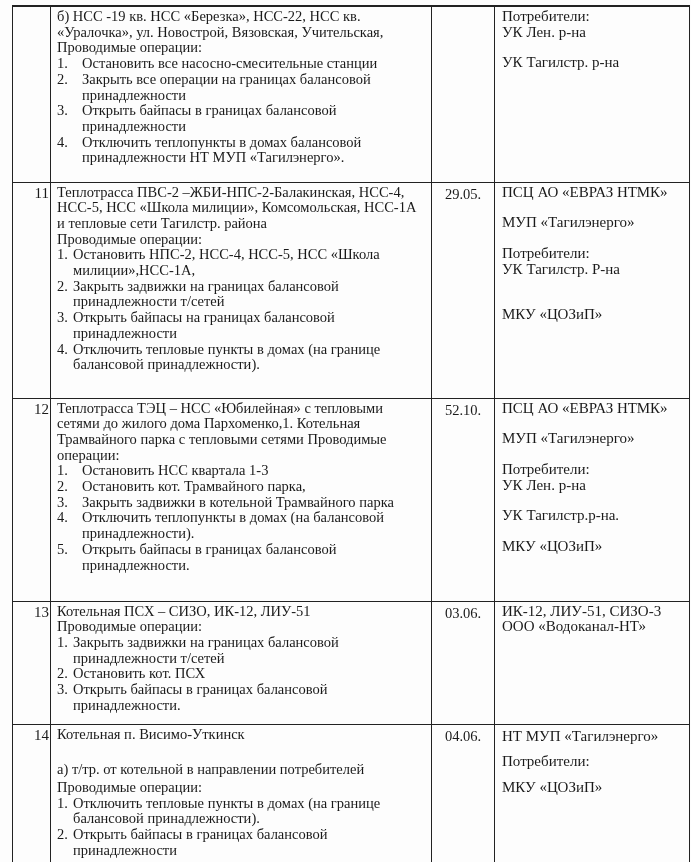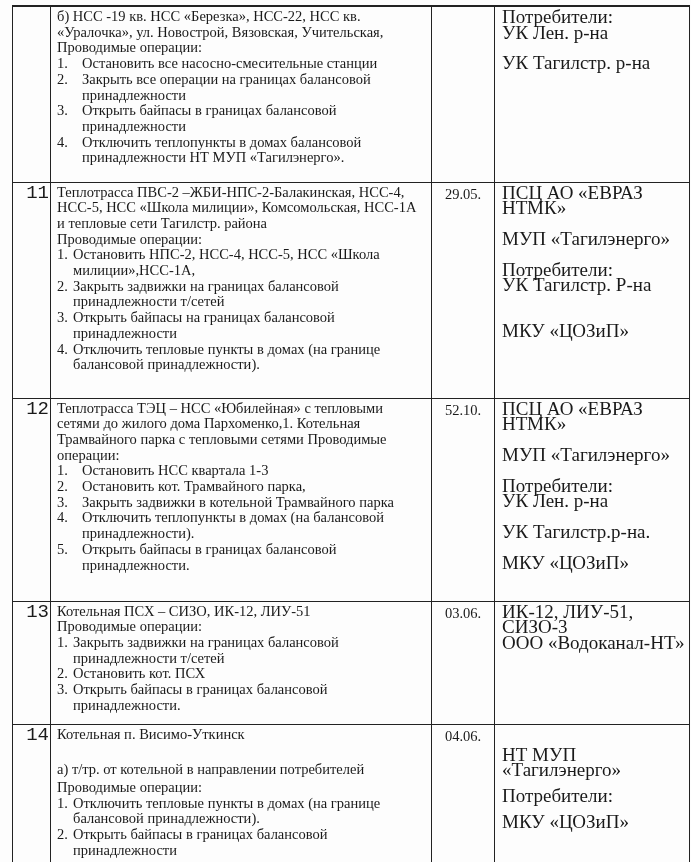--- a/index.html
+++ b/index.html
@@ -3,24 +3,24 @@
 <meta charset="utf-8">
 <style>
   html, body { margin: 0; padding: 0; background: #ffffff; }
   body { width: 691px; height: 862px; position: relative; overflow: hidden;
          font-family: "Liberation Serif", "DejaVu Serif", serif; color: #1a1a1a; }
   .page { position: absolute; left: 0; top: 0; width: 691px; height: 862px; background: #fdfdfd; }
   table.sched { position: absolute; left: 12px; top: 5px; border-collapse: collapse; table-layout: fixed; width: 678px; }
   table.sched td { border: 1.3px solid #222; vertical-align: top; padding: 0; }
   table.sched tr.first td { border-top: 2px solid #222; }
   table.sched tr.last td { border-bottom: 2px solid #222; }
-  table.sched td.num { width: 37px; text-align: right; font-size: 19px; padding-top: 2px; padding-right: 1px; line-height: 16px; font-family: Liberation Mono, monospace; }
+  table.sched td.num { width: 37px; text-align: right; font-size: 15px; padding-top: 2px; padding-right: 1px; line-height: 16px; }
   table.sched td.desc { width: 380px; padding: 2px 4px 4px 6px; font-size: 14.5px; line-height: 15.7px; }
   table.sched td.date { width: 62px; text-align: center; font-weight: normal; font-size: 14.5px; padding-top: 3px; line-height: 16px; }
-  table.sched td.resp { padding: 2px 2px 4px 7px; font-size: 19px; line-height: 15.7px; }
+  table.sched td.resp { padding: 2px 2px 4px 7px; font-size: 15px; line-height: 15.7px; }
   .title { font-weight: normal; }
   .ops-label { display: block; }
   ol.ops { margin: 0; padding: 0 0 0 0; list-style: none; }
   ol.ops li { position: relative; padding-left: 16px; }
   ol.ops.wide li { padding-left: 25px; }
   ol.ops li .n { position: absolute; left: 0; top: 0; }
   .resp-line { display: block; }
   .gap { display: block; height: 15px; }
   .gap-lg { display: block; height: 30px; }
 </style>
@@ -135,21 +135,21 @@
           <span class="title">Котельная п. Висимо-Уткинск</span>
           <span class="resp-line" style="margin-top:20px">а) т/тр. от котельной в направлении потребителей</span>
           <span class="ops-label" style="margin-top:2px">Проводимые операции:</span>
           <ol class="ops">
             <li><span class="n">1.</span><span>Отключить тепловые пункты в домах (на границе балансовой принадлежности).</span></li>
             <li><span class="n">2.</span><span>Открыть байпасы в границах балансовой принадлежности</span></li>
           </ol>
         </td>
         <td class="date">04.06.</td>
         <td class="resp">
-          <span class="resp-line" style="margin-top:20px">НТ МУП «Тагилэнерго»</span>
+          <span class="resp-line" style="margin-top:2px">НТ МУП «Тагилэнерго»</span>
           <span class="gap" style="height:10px"></span>
           <span class="resp-line">Потребители:</span>
           <span class="gap" style="height:10px"></span>
           <span class="resp-line">МКУ «ЦОЗиП»</span>
         </td>
       </tr>
     </tbody>
   </table>
 </div>
 

